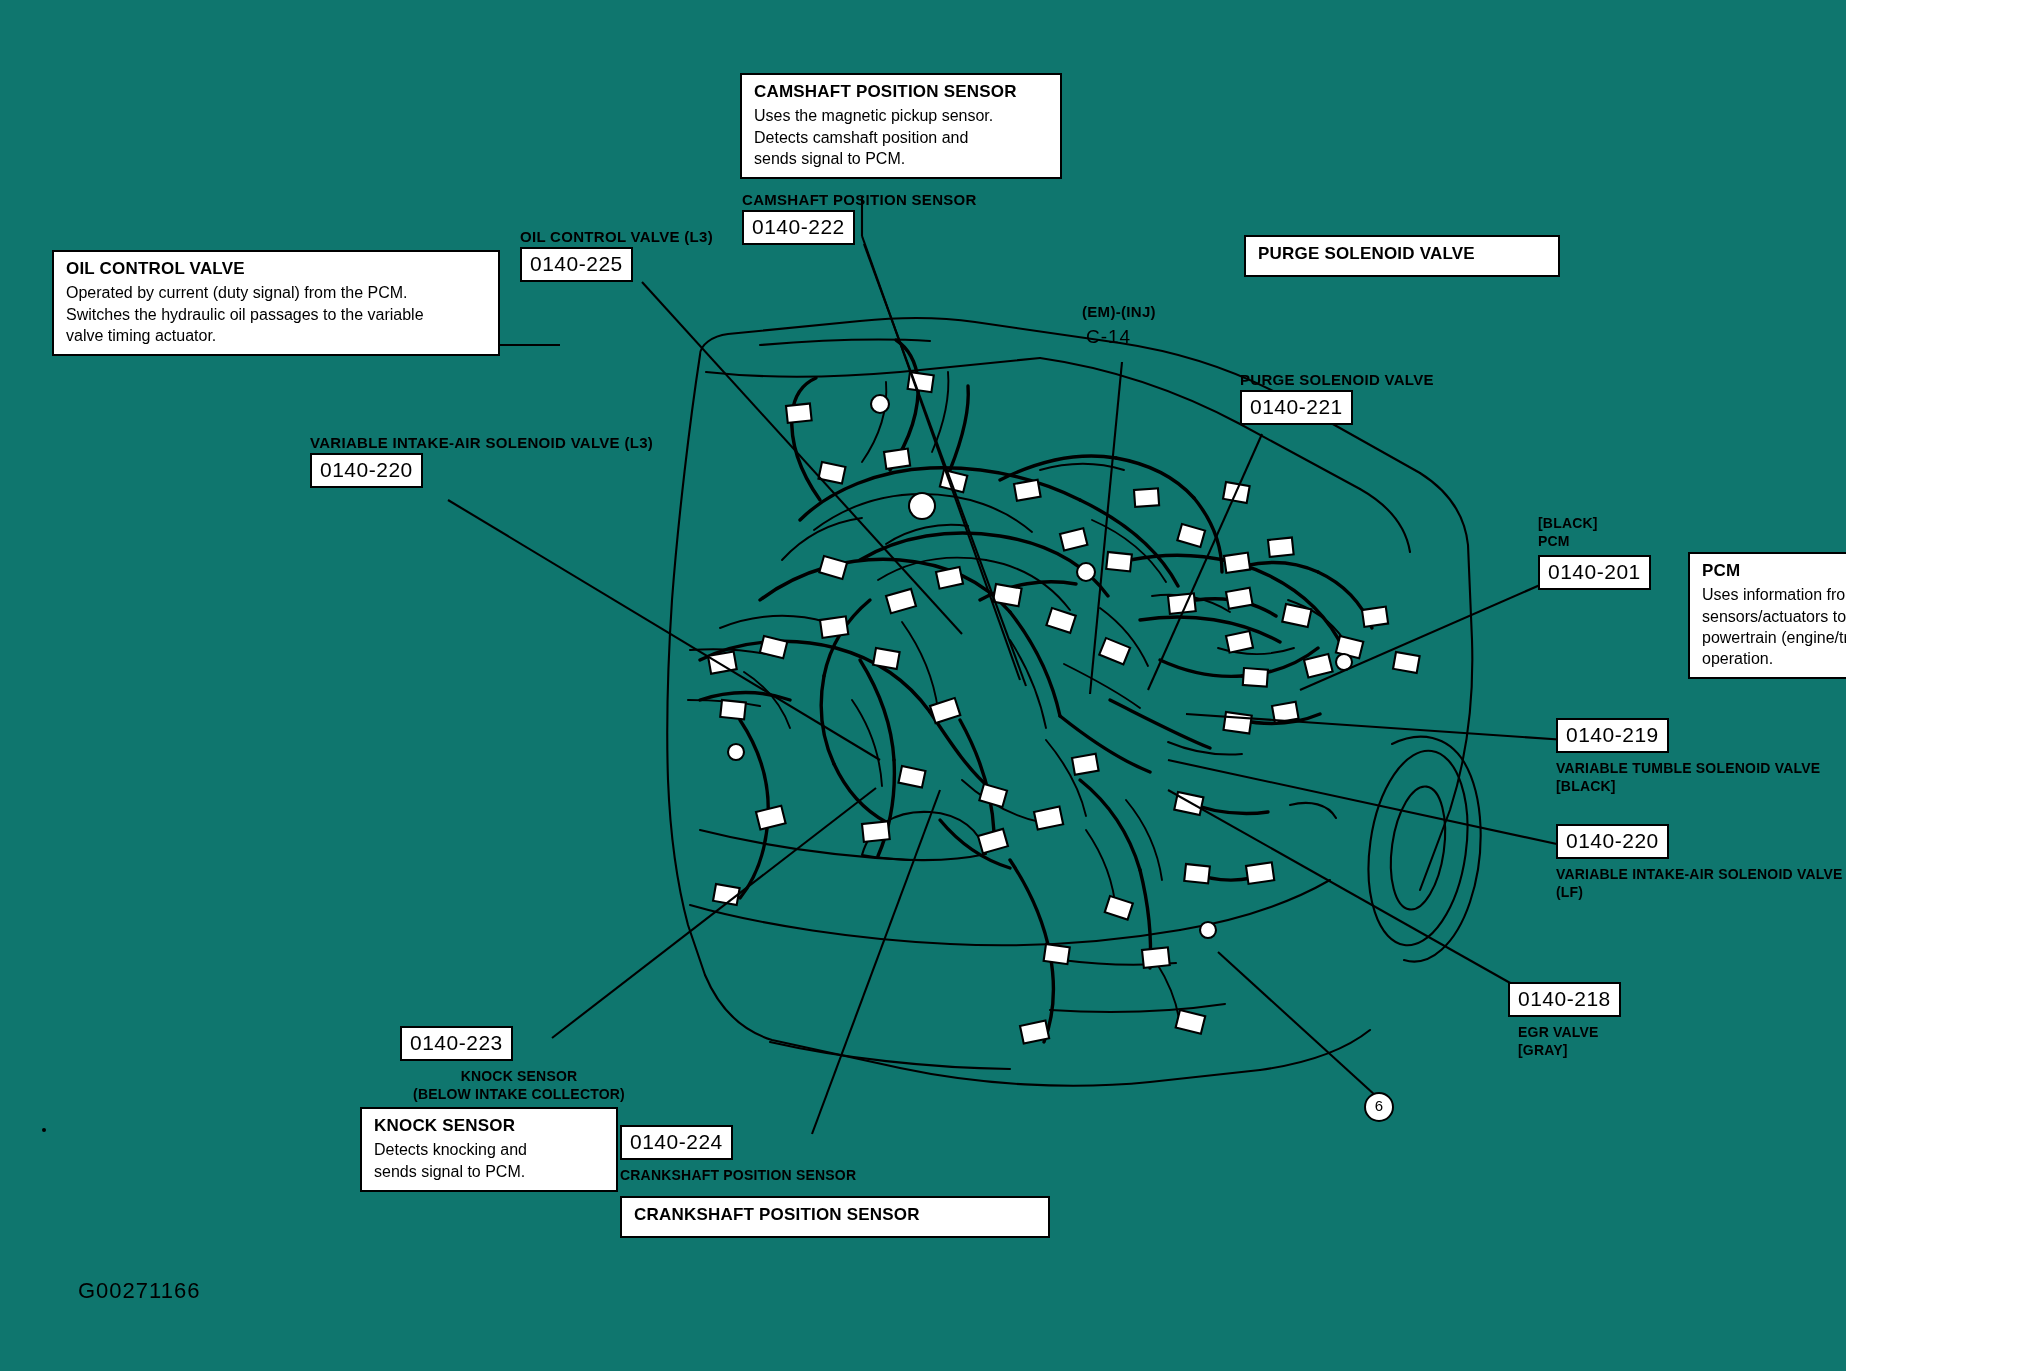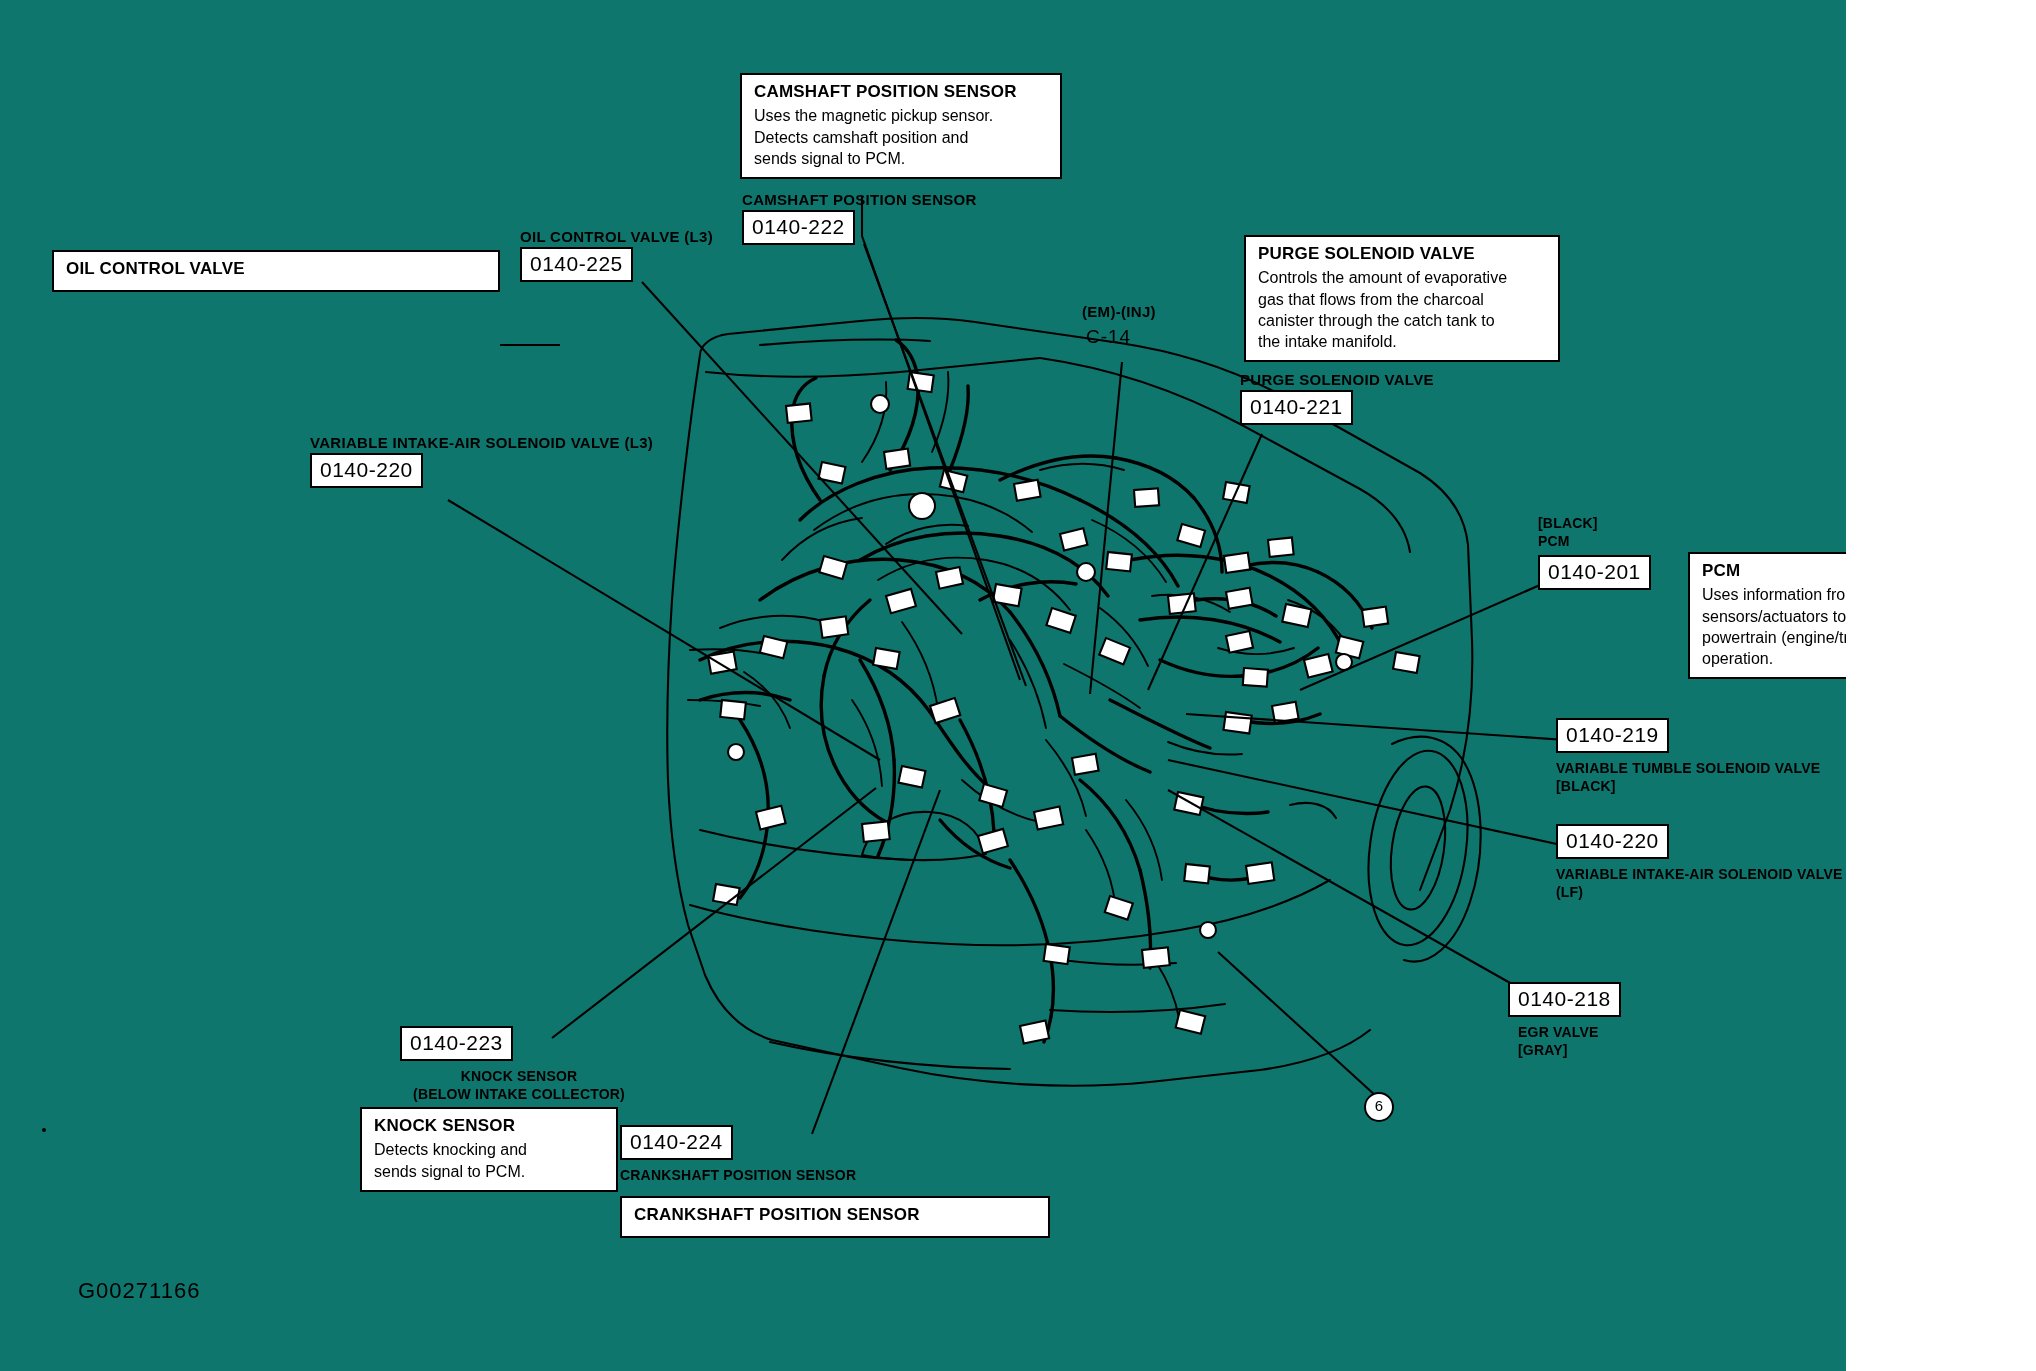--- a/index.html
+++ b/index.html
@@ -326,28 +326,27 @@
 
   <div class="callout" style="left:740px; top:73px; width:322px;">
     <span class="c-title">CAMSHAFT POSITION SENSOR</span>
     <span class="c-body">Uses the magnetic pickup sensor.
 Detects camshaft position and
 sends signal to PCM.</span>
   </div>
 
   <div class="callout" style="left:52px; top:250px; width:448px;">
     <span class="c-title">OIL CONTROL VALVE</span>
+    <span class="c-body">Operated by current (duty signal) from the PCM.
+Switches the hydraulic oil passages to the variable
+valve timing actuator.</span>
   </div>
 
   <div class="callout" style="left:1244px; top:235px; width:316px;">
     <span class="c-title">PURGE SOLENOID VALVE</span>
-    <span class="c-body">Controls the amount of evaporative
-gas that flows from the charcoal
-canister through the catch tank to
-the intake manifold.</span>
   </div>
 
   <div class="callout" style="left:1688px; top:552px; width:310px;">
     <span class="c-title">PCM</span>
     <span class="c-body">Uses information from various
 sensors/actuators to control
 powertrain (engine/transaxle)
 operation.</span>
   </div>
 

